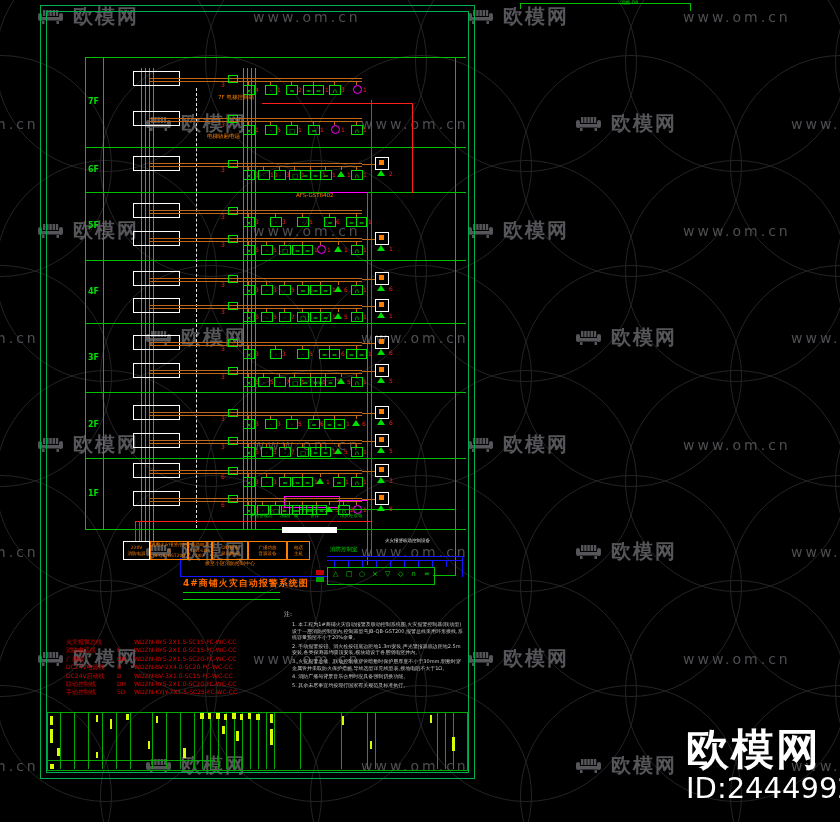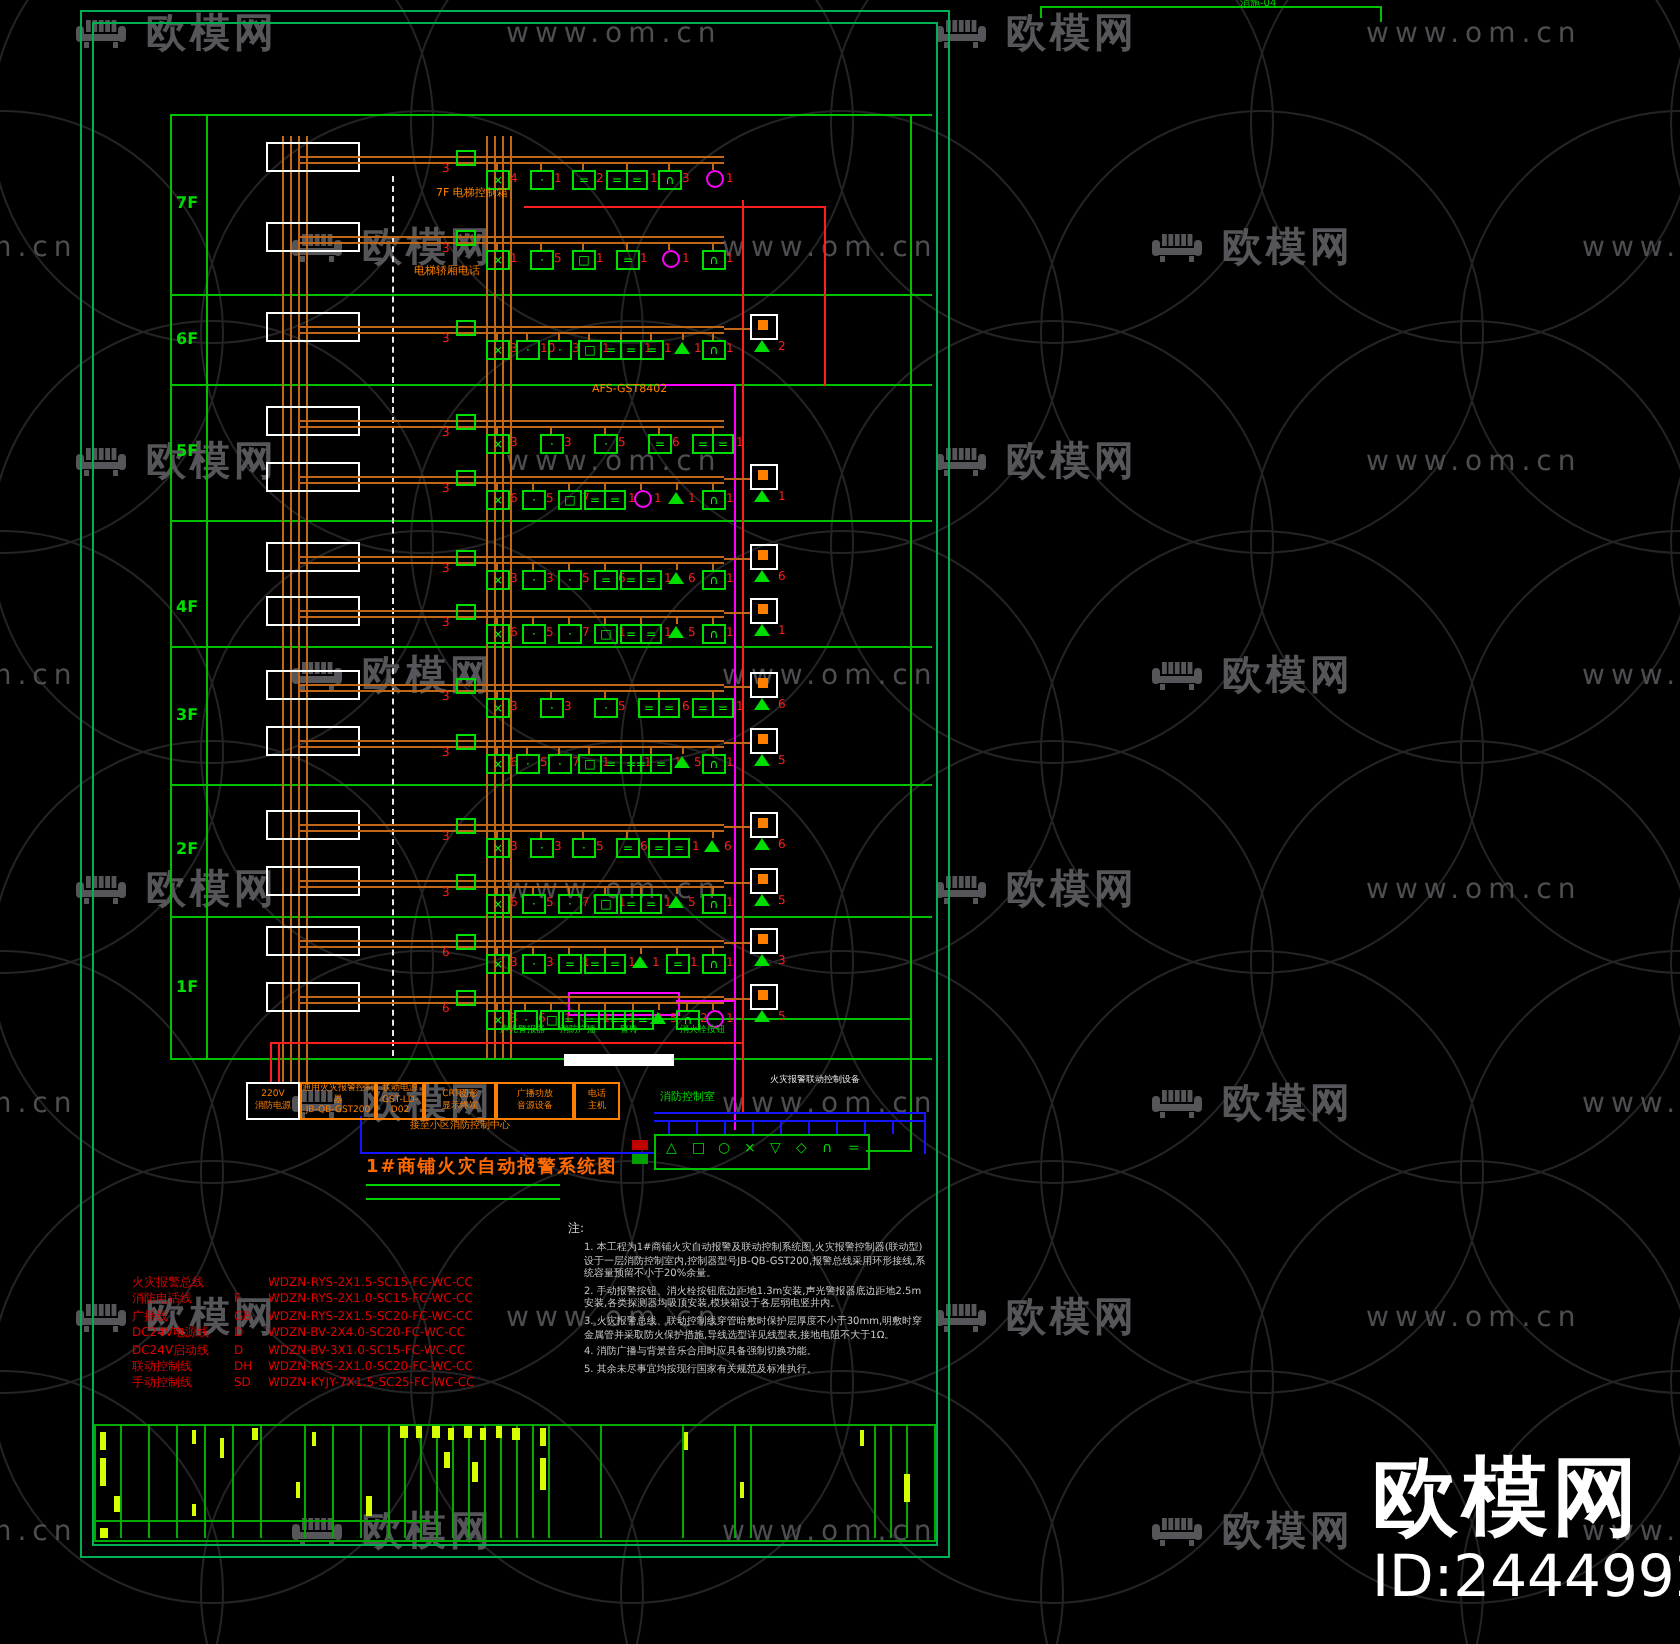--- a/index.html
+++ b/index.html
@@ -546,21 +546,21 @@
       <div style="position: absolute; left: 334px; top: 246px; width: 0px; height: 0px; border-left: 4px solid transparent; border-right: 4px solid transparent; border-bottom: 6px solid rgb(0, 221, 0);"></div>
       <div style="position: absolute; left: 344px; top: 247px; font-size: 6px; color: rgb(255, 30, 30); white-space: nowrap; line-height: 1;">1</div>
       <div style="position: absolute; left: 356px; top: 241px; width: 1px; height: 4px; background: rgb(192, 104, 24);"></div>
       <div style="position: absolute; left: 351px; top: 245px; width: 10px; height: 8px; border: 1px solid rgb(0, 221, 0); color: rgb(0, 255, 0); font-size: 6px; display: flex; align-items: center; justify-content: center;">∩</div>
       <div style="position: absolute; left: 363px; top: 247px; font-size: 6px; color: rgb(255, 30, 30); white-space: nowrap; line-height: 1;">1</div>
       <div style="position: absolute; left: 362px; top: 239px; width: 13px; height: 1px; background: rgb(192, 104, 24);"></div>
       <div style="position: absolute; left: 375px; top: 232px; width: 12px; height: 11px; border: 1px solid rgb(255, 255, 255);"></div>
       <div style="position: absolute; left: 379px; top: 235px; width: 5px; height: 5px; background: rgb(255, 128, 0);"></div>
       <div style="position: absolute; left: 377px; top: 245px; width: 0px; height: 0px; border-left: 4px solid transparent; border-right: 4px solid transparent; border-bottom: 6px solid rgb(0, 221, 0);"></div>
       <div style="position: absolute; left: 389px; top: 246px; font-size: 6px; color: rgb(255, 30, 30); white-space: nowrap; line-height: 1;">1</div>
-      <div style="position: absolute; left: 88px; top: 287.5px; font-size: 8px; color: rgb(0, 221, 0); white-space: nowrap; line-height: 1; font-weight: bold; margin-top: 12px;">4F</div>
+      <div style="position: absolute; left: 88px; top: 287.5px; font-size: 8px; color: rgb(0, 221, 0); white-space: nowrap; line-height: 1; font-weight: bold;">4F</div>
       <div style="position: absolute; left: 133px; top: 271px; width: 45px; height: 13px; border: 1px solid rgb(255, 255, 255);"></div>
       <div style="position: absolute; left: 150px; top: 278px; width: 212px; height: 1px; background: rgb(192, 104, 24);"></div>
       <div style="position: absolute; left: 150px; top: 281px; width: 212px; height: 1px; background: rgb(192, 104, 24);"></div>
       <div style="position: absolute; left: 228px; top: 275px; width: 8px; height: 6px; border: 1px solid rgb(0, 221, 0); color: rgb(0, 255, 0); font-size: 6px; display: flex; align-items: center; justify-content: center;"></div>
       <div style="position: absolute; left: 221px; top: 282px; font-size: 6px; color: rgb(255, 30, 30); white-space: nowrap; line-height: 1;">3</div>
       <div style="position: absolute; left: 248px; top: 281px; width: 1px; height: 4px; background: rgb(192, 104, 24);"></div>
       <div style="position: absolute; left: 243px; top: 285px; width: 10px; height: 8px; border: 1px solid rgb(0, 221, 0); color: rgb(0, 255, 0); font-size: 6px; display: flex; align-items: center; justify-content: center;">×</div>
       <div style="position: absolute; left: 255px; top: 287px; font-size: 6px; color: rgb(255, 30, 30); white-space: nowrap; line-height: 1;">3</div>
       <div style="position: absolute; left: 266px; top: 281px; width: 1px; height: 4px; background: rgb(192, 104, 24);"></div>
       <div style="position: absolute; left: 261px; top: 285px; width: 10px; height: 8px; border: 1px solid rgb(0, 221, 0); color: rgb(0, 255, 0); font-size: 6px; display: flex; align-items: center; justify-content: center;">·</div>
@@ -938,18 +938,18 @@
       <div style="position: absolute; left: 236px; top: 731px; width: 3px; height: 10px; background: rgb(216, 255, 0);"></div>
       <div style="position: absolute; left: 270px; top: 714px; width: 3px; height: 9px; background: rgb(216, 255, 0);"></div>
       <div style="position: absolute; left: 270px; top: 729px; width: 3px; height: 16px; background: rgb(216, 255, 0);"></div>
       <div style="position: absolute; left: 342px; top: 716px; width: 2px; height: 9px; background: rgb(216, 255, 0);"></div>
       <div style="position: absolute; left: 370px; top: 741px; width: 2px; height: 8px; background: rgb(216, 255, 0);"></div>
       <div style="position: absolute; left: 430px; top: 715px; width: 2px; height: 8px; background: rgb(216, 255, 0);"></div>
       <div style="position: absolute; left: 452px; top: 737px; width: 3px; height: 14px; background: rgb(216, 255, 0);"></div>
       <div style="position: absolute; left: 50px; top: 764px; width: 4px; height: 5px; background: rgb(216, 255, 0);"></div>
       <div style="position: absolute; left: 96px; top: 752px; width: 2px; height: 6px; background: rgb(216, 255, 0);"></div>
     </div>
-  <div id="dtitle">1#商铺火灾自动报警系统图</div>
+  <div id="dtitle">4#商铺火灾自动报警系统图</div>
   <div id="brand">
     <div class="brand-name">欧模网</div>
     <div class="brand-id">ID:2444992</div>
   </div>
 </div>
 
 </body></html>

